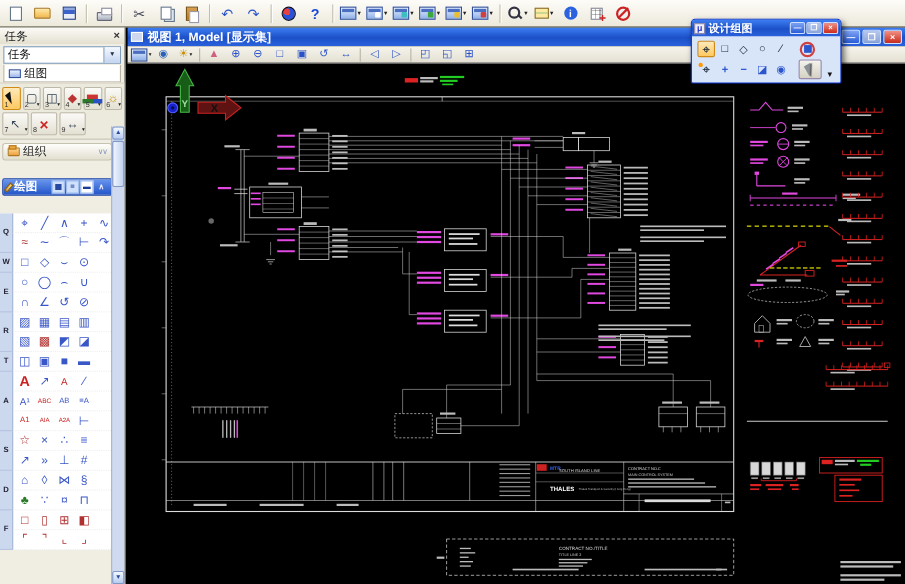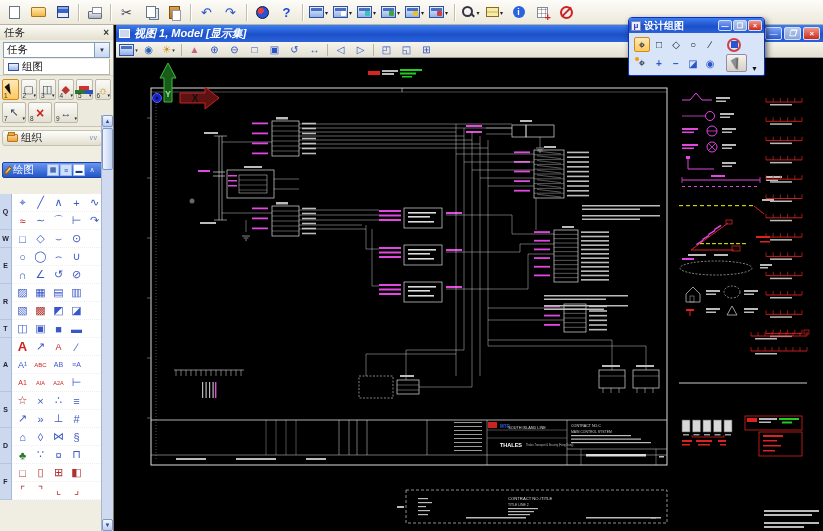--- a/index.html
+++ b/index.html
@@ -64,21 +64,21 @@
 .tt-arrow{width:0;height:0;border-top:10px solid #111;border-right:6px solid transparent;transform:rotate(-38deg);margin-top:-2px;}
 .tt-dots{width:10px;height:4px;background:#c33;box-shadow:-4px 4px 0 #2a7a2a,4px 4px 0 #2a52c8;margin-bottom:4px;}
 .sec-bar{margin:3px 2px 2px 2px;height:16px;width:100px;background:linear-gradient(#fefefc,#e2dfcf);
   border:1px solid #c6c2b0;border-radius:3px;display:flex;align-items:center;gap:3px;
   padding:0 4px;font-size:10.5px;color:#222;}
 .fold{width:11px;height:8px;background:linear-gradient(#ffd890,#f0a040);border:1px solid #b07820;border-radius:1px;position:relative;}
 .fold::before{content:"";position:absolute;top:-3px;left:0;width:5px;height:2px;background:#f0a840;border:1px solid #b07820;}
 .chev{margin-left:auto;font-size:7px;color:#8899bb;letter-spacing:-1px;}
 .draw-header{margin:16px 2px;height:16px;width:100px;background:linear-gradient(#6a96ee,#2255c8);
   border:1px solid #1a42a8;border-radius:2px;display:flex;align-items:center;gap:3px;
-  padding:0 3px;font-size:10.5px;font-weight:normal;color:#fff;}
+  padding:0 3px;font-size:10.5px;font-weight:bold;color:#fff;}
 .pen-ic{width:4px;height:9px;background:linear-gradient(#ffe070,#e0a030);transform:rotate(40deg);border:1px solid #906010;}
 .hdr-btns{margin-left:auto;display:flex;gap:1px;align-items:center;}
 .hb{width:12px;height:12px;border:1px solid #9ab8ee;background:#cfe0fa;color:#1a3a98;
   font-size:7px;display:flex;align-items:center;justify-content:center;}
 .hb.on{background:#fff;}
 .hb.plain{border-color:transparent;background:transparent;color:#eef;}
 
 .palette{display:flex;background:#fff;width:103px;}
 .letters{width:13px;background:#ccd8ee;display:flex;flex-direction:column;}
 .lcell{display:flex;align-items:center;justify-content:center;font-size:7px;font-weight:bold;
@@ -95,21 +95,21 @@
   border:1px solid #8098c8;border-radius:2px;}
 
 .bottom-tasks{position:absolute;left:0;bottom:1px;width:103px;display:flex;flex-direction:column;gap:1px;padding:0 2px;}
 .btask{height:16px;background:linear-gradient(#fcfbf8,#e7e4d6);border:1px solid #c2beae;border-radius:3px;
   display:flex;align-items:center;gap:3px;padding:0 4px;font-size:10px;color:#222;white-space:nowrap;overflow:hidden;}
 .bt{width:10px;height:10px;border:1px solid #667;flex:none;}
 .bt1{background:#cfe0f8;} .bt2{background:linear-gradient(135deg,#7ac07a 50%,#4a78d0 50%);} .bt3{background:#f6f6ec;}
 
 .main-window{position:absolute;left:116px;top:25px;width:707px;height:506px;background:#000;}
 .vtitle{height:17px;background:linear-gradient(#3d7ef2,#1c50c8 55%,#2a62dc);display:flex;align-items:center;
-  gap:4px;padding-left:3px;color:#fff;font-weight:bold;font-size:11px;font-style:italic;}
+  gap:4px;padding-left:3px;color:#fff;font-weight:bold;font-size:11px;}
 .vt-ic{width:11px;height:9px;background:#cdd8ee;border:1px solid #fff;}
 .vbuttons{margin-left:auto;display:flex;gap:2px;padding-right:3px;}
 .wb{width:17px;height:13px;border:1px solid #cfe0ff;border-radius:2px;font-size:8px;color:#fff;
   display:flex;align-items:center;justify-content:center;line-height:1;}
 .wb.min,.wb.max{background:linear-gradient(#7fa4f4,#2a5cd8);}
 .wb.max{background:linear-gradient(#b8c8ee,#8aa4d8);}
 .wb.close{background:linear-gradient(#f09488,#cc2a18);}
 .vtoolbar{height:16px;background:linear-gradient(#f6f4ec,#e3e0d2);border-bottom:1px solid #999;
   display:flex;align-items:center;gap:1px;padding-left:3px;}
 .vbtn{width:19px;height:14px;display:flex;align-items:center;justify-content:center;font-size:10px;position:relative;}

